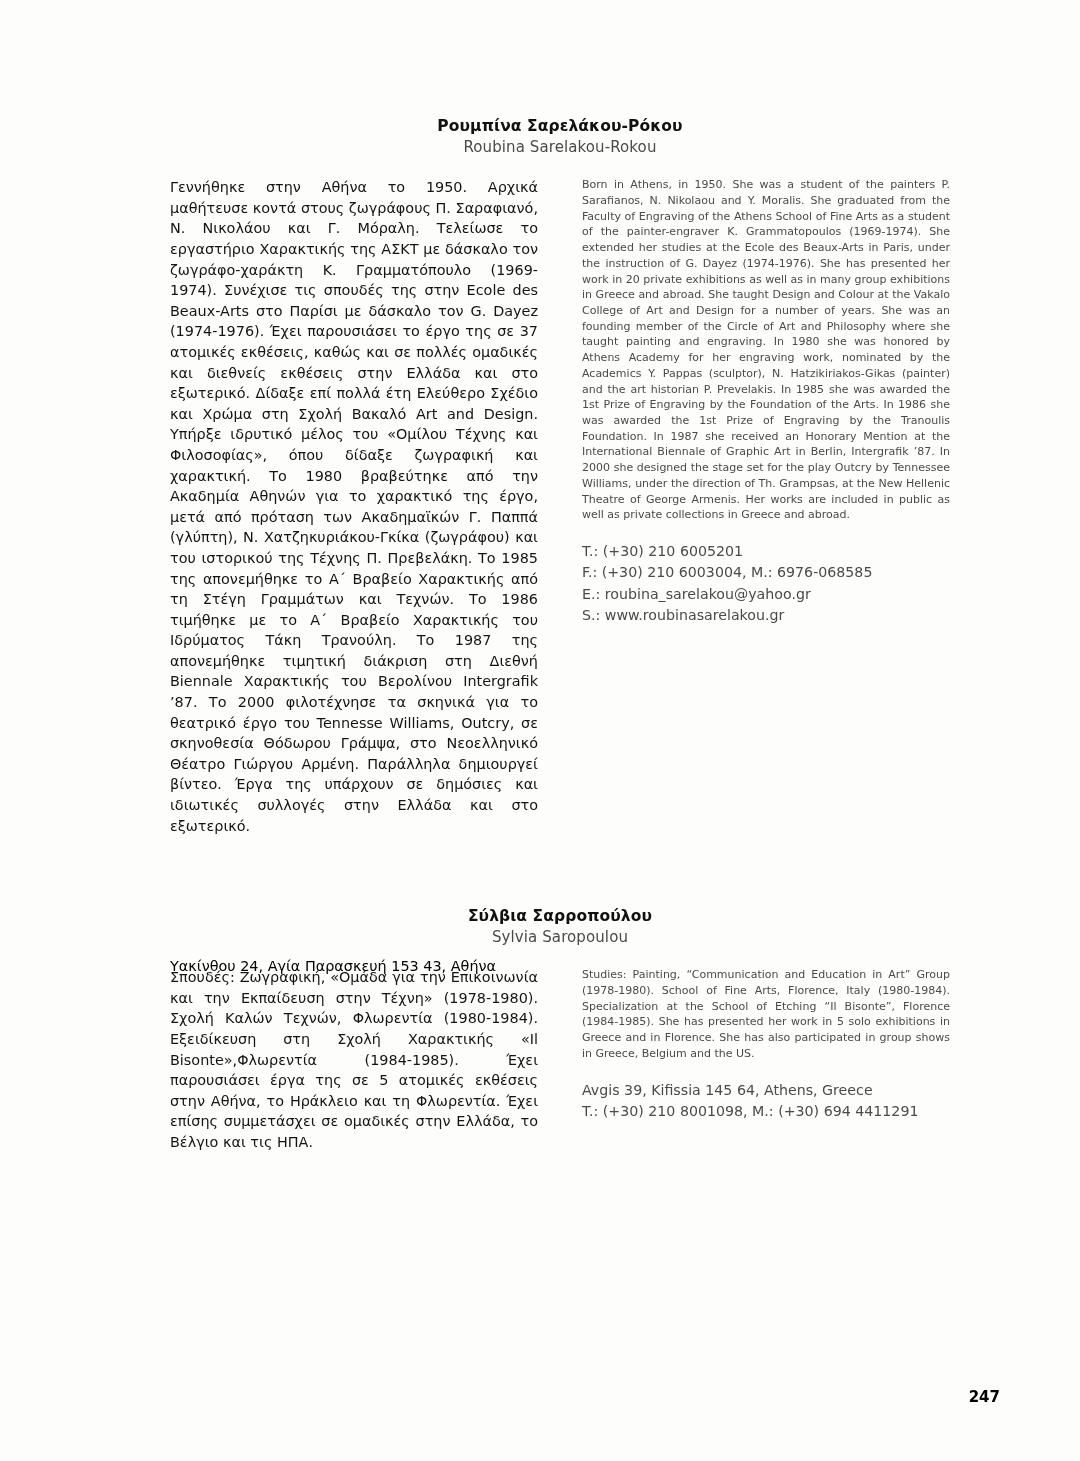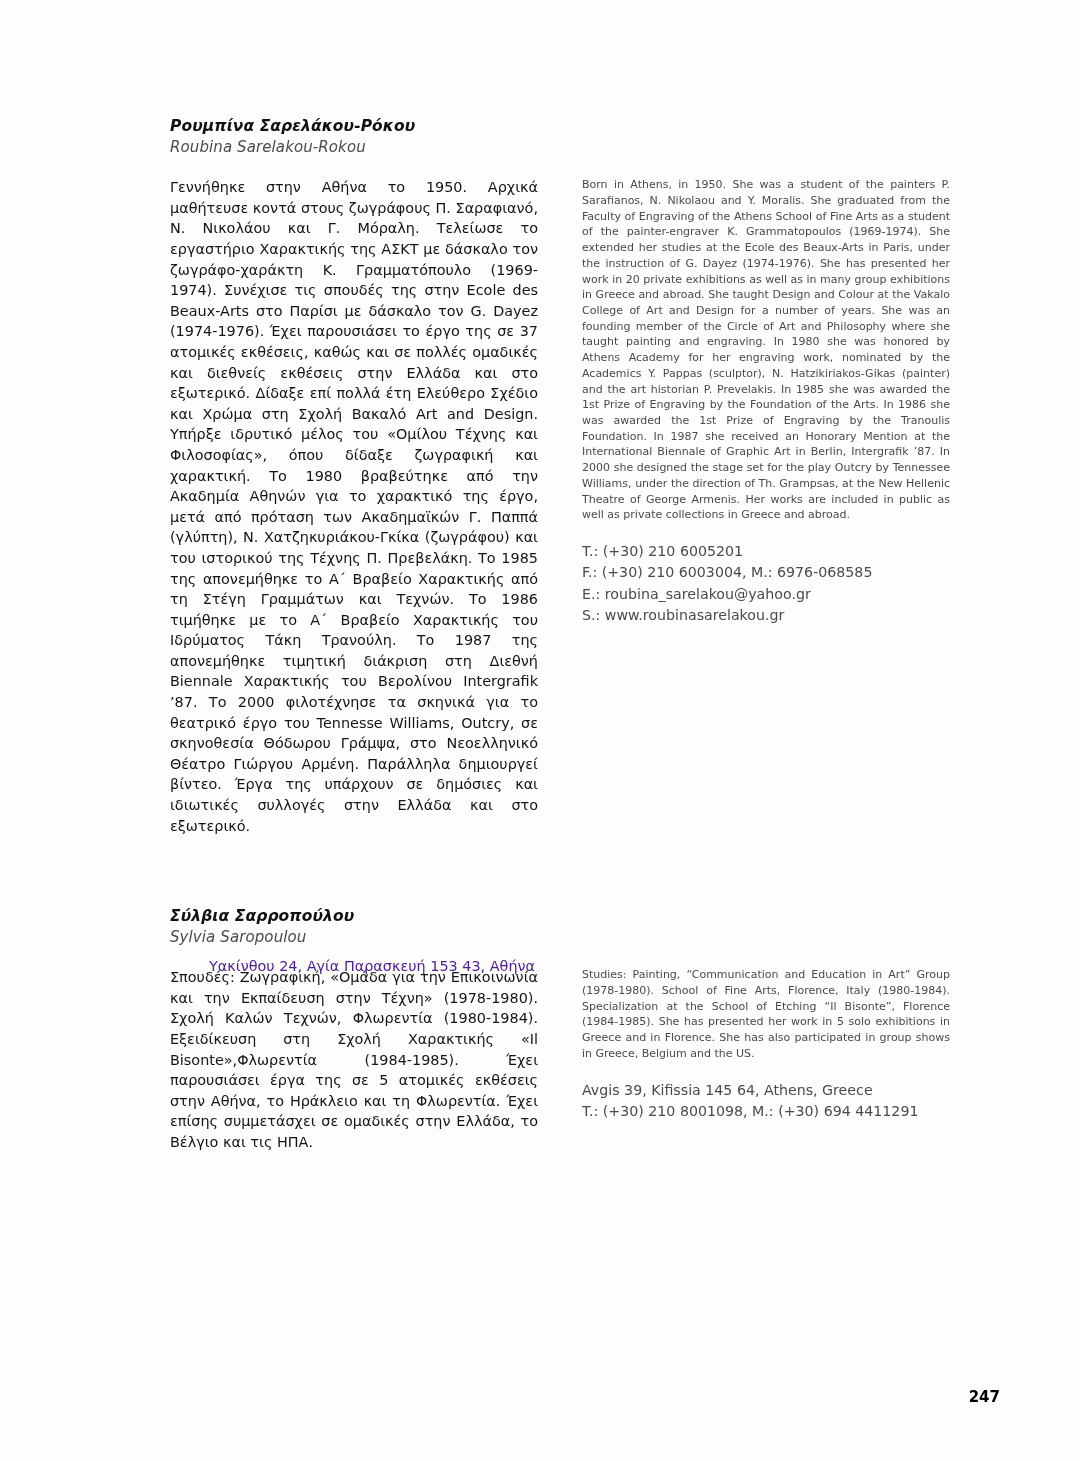--- a/index.html
+++ b/index.html
@@ -24,23 +24,22 @@
   }
   .entry {
     position: absolute;
     width: 780px;
     left: 170px;
   }
   .entry-1 { top: 115px; }
   .entry-2 { top: 905px; }
 
   .name-block {
-    text-align: left;
+    text-align: center;
     margin-bottom: 18px;
-    font-style: italic;
   }
   .name-el {
     font-size: 15.5px;
     font-weight: bold;
     color: #111;
     line-height: 1.45;
     letter-spacing: 0.1px;
   }
   .name-en {
     font-size: 15px;
@@ -78,22 +77,21 @@
     margin-top: 18px;
     font-size: 14.2px;
     line-height: 1.5;
     color: #4a4a4a;
   }
   .contact div { white-space: nowrap; }
   .addr-el {
     margin-top: 18px;
     font-size: 14.4px;
     line-height: 1.5;
-    color: #4c1d95;
-    margin-left: 39px;
+    color: #000000;
   }
   .addr-el-spacer-1 { margin-top: 120px; }
   .addr-el-spacer-2 { margin-top: 22px; }
 
   .page-number {
     position: absolute;
     right: 80px;
     bottom: 55px;
     font-size: 15px;
     font-weight: bold;

